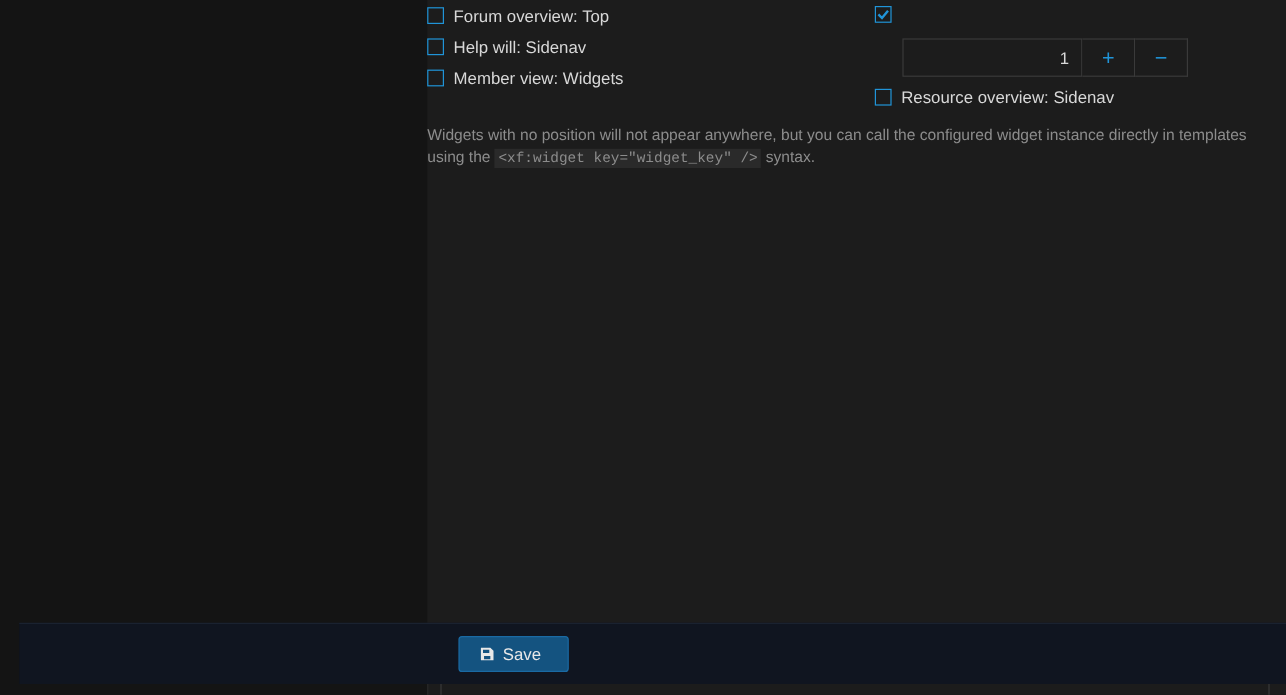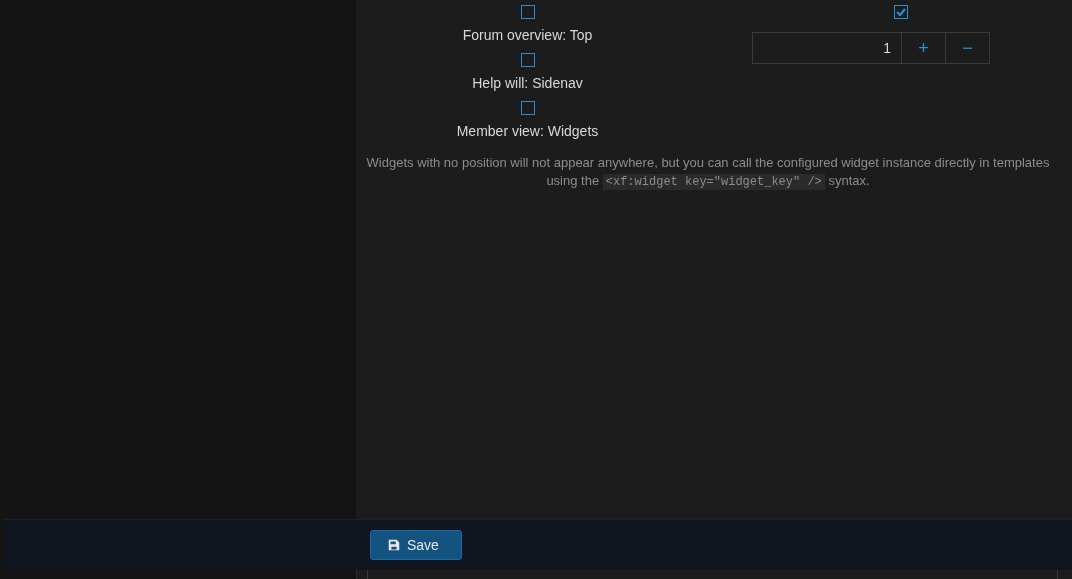--- a/index.html
+++ b/index.html
@@ -39,21 +39,20 @@
     }
     .checkbox-col:first-child {
       margin-right: 30px;
     }
     .checkbox-item {
       display: flex;
       align-items: center;
       padding: 5px 0;
       cursor: pointer;
       gap: 8px;
-      flex-direction: column;
     }
     .checkbox-box {
       width: 14px;
       height: 14px;
       border: 1.5px solid #2094d8;
       display: inline-flex;
       align-items: center;
       justify-content: center;
       flex-shrink: 0;
     }
@@ -96,42 +95,41 @@
       display: inline-flex;
       align-items: center;
       justify-content: center;
       font-size: 18px;
     }
     .help-text {
       color: #8c8c8c;
       font-size: 13px;
       margin-top: 10px;
       line-height: 1.4;
-      text-align: center;
     }
     .help-text code {
       font-family: "Courier New", monospace;
       background: #2a2a2a;
       padding: 1px 3px;
       font-size: 12px;
       color: #8c8c8c;
     }
     .text-input {
       width: 98%;
       background: #1c1c1c;
       border: 1px solid #3a3a3a;
       border-radius: 3px;
       color: #d8d8d8;
       padding: 8px 10px;
       font-size: 14px;
     }
     .footer {
       position: absolute;
       bottom: 9px;
-      left: 4px;
+      left: 16px;
       right: 0;
       background: #101520;
       border-top: 1px solid #1a2230;
       padding: 10px 0;
     }
     .save-btn {
       margin-left: 366px;
       background: #145380;
       border: 1px solid #1a6aa3;
       color: #e8e8e8;
@@ -192,20 +190,24 @@
         </div>
         <div class="stepper indented">
           <input type="text" class="stepper-input" value="1" style="">
           <button class="stepper-btn">
               <span>+</span>
             </button>
           <button class="stepper-btn">
               <span>−</span>
             </button>
         </div>
+        <div class="checkbox-item" style="margin-top:4px;">
+          <span class="checkbox-box"></span>
+          <span class="checkbox-label">Resource overview: Sidenav</span>
+        </div>
       </div>
     </div>
     <div class="help-text" style="padding-right:12px;">
       <span>Widgets with no position will not appear anywhere, but you can call the configured widget instance directly in templates using the </span><code>&lt;xf:widget key="widget_key" /&gt;</code><span> syntax.</span>
     </div>
   </div>
 </div>
 
 <div class="display-row">
   <div class="label-col">Display condition:</div>

